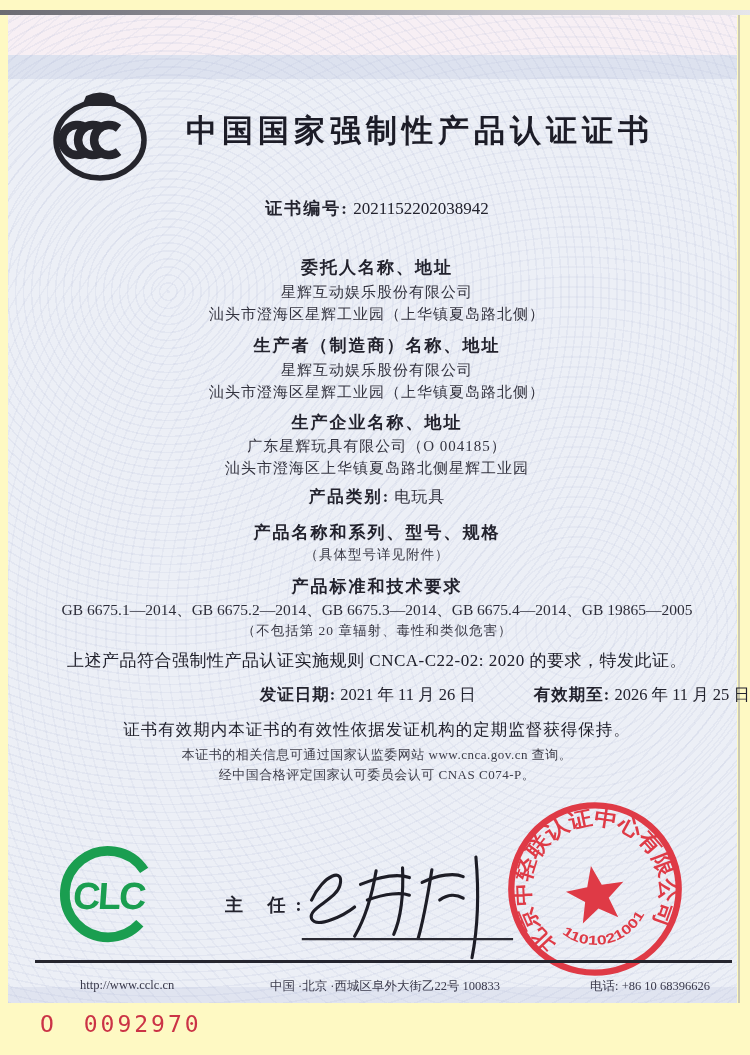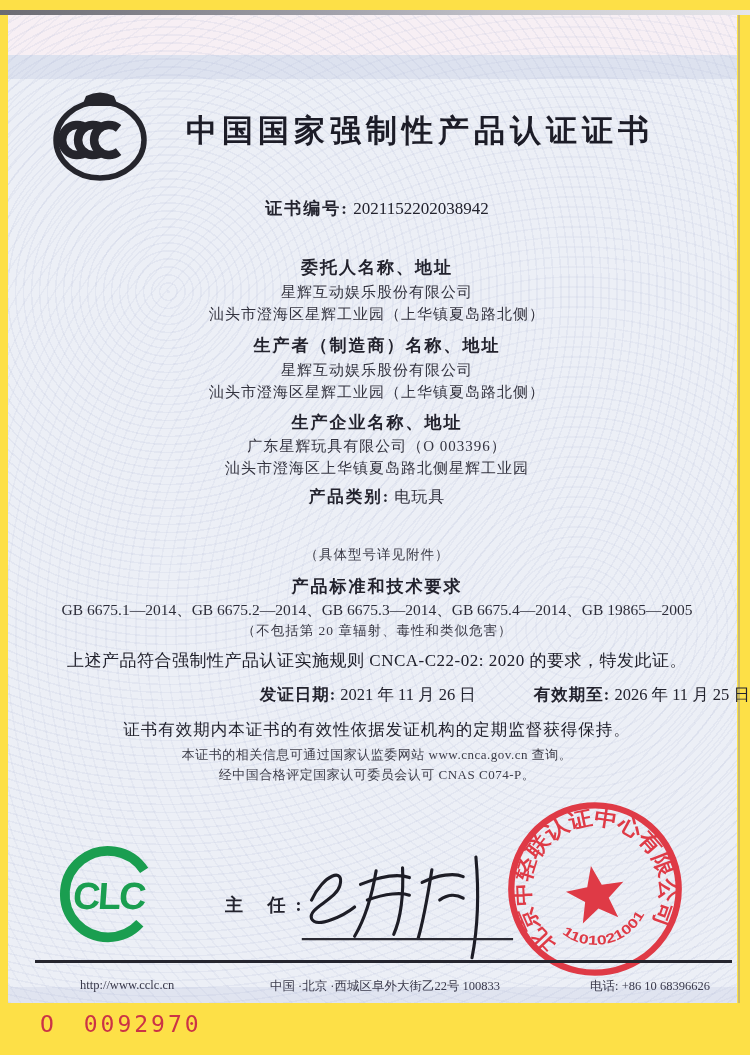--- a/index.html
+++ b/index.html
@@ -1,19 +1,19 @@
 <!DOCTYPE html>
 <html><head>
 <meta charset="utf-8">
 <style>
   * { margin:0; padding:0; box-sizing:border-box; }
   html,body { width:750px; height:1055px; background:#ffffff; overflow:hidden; }
   body { font-family:"Liberation Serif","DejaVu Serif",serif; color:#23232e; position:relative; }
 
-  .stage { position:absolute; inset:0; width:750px; height:1055px; background:#fde047; }
+  .stage { position:absolute; inset:0; width:750px; height:1055px; background:#fef9c3; }
 
   
   .top-edge-line { position:absolute; top:10px; left:0; right:0; height:5px;
     background:linear-gradient(to right,#6b6b72,#9b9ba4 40%,#cfcfd6 75%,#e6e6ea); }
   .paper { position:absolute; left:8px; right:13px; top:15px; bottom:52px;
     background-color:#ecEFf6;
     background-color:#eceff6;
     background-image:
       linear-gradient(#f7eff4,#f7eff4),
       linear-gradient(#dde2ef,#dde2ef),
@@ -91,28 +91,29 @@
 
   <div class="center-full h-sec" style="top:256px">委托人名称、地址</div>
   <div class="center-full line-sec" style="top:283px">星辉互动娱乐股份有限公司</div>
   <div class="center-full line-sec" style="top:305px">汕头市澄海区星辉工业园（上华镇夏岛路北侧）</div>
 
   <div class="center-full h-sec" style="top:334px">生产者（制造商）名称、地址</div>
   <div class="center-full line-sec" style="top:361px">星辉互动娱乐股份有限公司</div>
   <div class="center-full line-sec" style="top:383px">汕头市澄海区星辉工业园（上华镇夏岛路北侧）</div>
 
   <div class="center-full h-sec" style="top:411px">生产企业名称、地址</div>
-  <div class="center-full line-sec" style="top:437px">广东星辉玩具有限公司（O 003396）</div>
+  <div class="center-full line-sec" style="top:437px">广东星辉玩具有限公司（O 004185）</div>
   <div class="center-full" style="top:486px; font-size:16.5px">
     <span class="cjk-bold" style="letter-spacing:2px">产品类别:</span>
     <span class="line-sec" style="font-size:16px">电玩具</span>
   </div>
 
   <div class="center-full line-sec" style="top:459px">汕头市澄海区上华镇夏岛路北侧星辉工业园</div>
 
+  <div class="center-full h-sec" style="top:521px">产品名称和系列、型号、规格</div>
   <div class="center-full note" style="top:546px">（具体型号详见附件）</div>
 
   <div class="center-full h-sec" style="top:575px">产品标准和技术要求</div>
   <div class="center-full std" style="top:600px">GB 6675.1—2014、GB 6675.2—2014、GB 6675.3—2014、GB 6675.4—2014、GB 19865—2005</div>
   <div class="center-full note" style="top:622px">（不包括第 20 章辐射、毒性和类似危害）</div>
 
   <div class="center-full statement" style="top:649px">上述产品符合强制性产品认证实施规则 CNCA-C22-02: 2020 的要求，特发此证。</div>
 
   <div class="dates-row" style="top:684px">
     <span>

